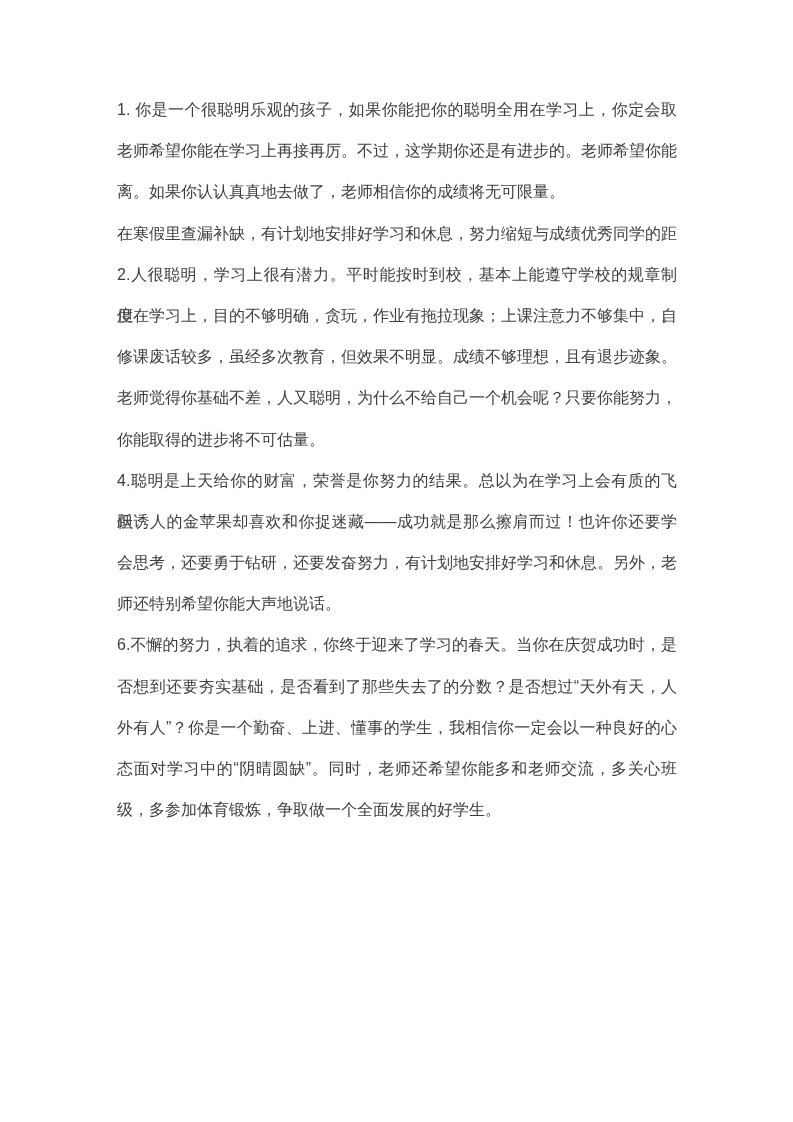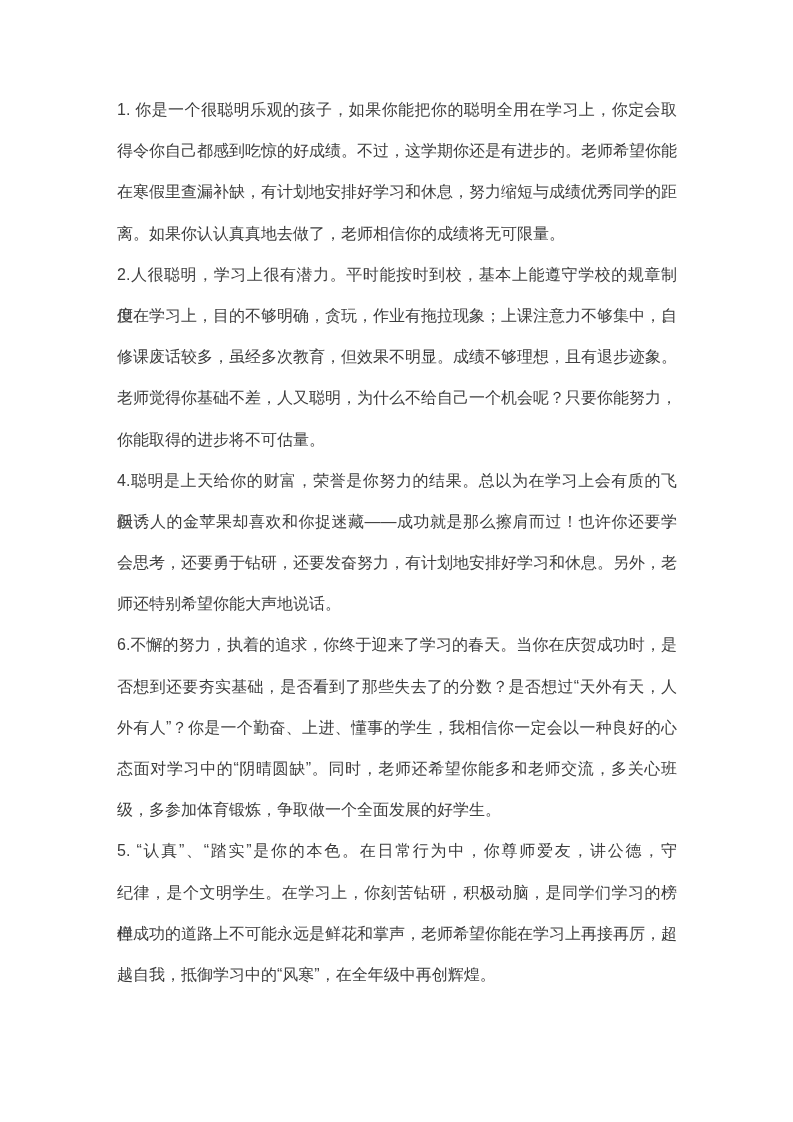--- a/index.html
+++ b/index.html
@@ -35,23 +35,23 @@
     text-align-last: left;
   }
 </style>
 </head>
 <body>
 
 <div class="page">
   <div class="text-block">
       <div class="paragraph">
         <div class="line">1. 你是一个很聪明乐观的孩子，如果你能把你的聪明全用在学习上，你定会取</div>
-        <div class="line">得令你自己都感到吃惊的好成绩。不过，这学期你还是有进步的。老师希望你能</div>
+        <div class="line">老师希望你能在学习上再接再厉。不过，这学期你还是有进步的。老师希望你能</div>
+        <div class="line line-final">离。如果你认认真真地去做了，老师相信你的成绩将无可限量。</div>
         <div class="line">在寒假里查漏补缺，有计划地安排好学习和休息，努力缩短与成绩优秀同学的距</div>
-        <div class="line line-final">离。如果你认认真真地去做了，老师相信你的成绩将无可限量。</div>
       </div>
       <div class="paragraph">
         <div class="line">2.人很聪明，学习上很有潜力。平时能按时到校，基本上能遵守学校的规章制度。</div>
         <div class="line">但在学习上，目的不够明确，贪玩，作业有拖拉现象；上课注意力不够集中，自</div>
         <div class="line">修课废话较多，虽经多次教育，但效果不明显。成绩不够理想，且有退步迹象。</div>
         <div class="line">老师觉得你基础不差，人又聪明，为什么不给自己一个机会呢？只要你能努力，</div>
         <div class="line line-final">你能取得的进步将不可估量。</div>
       </div>
       <div class="paragraph">
         <div class="line">4.聪明是上天给你的财富，荣誉是你努力的结果。总以为在学习上会有质的飞跃，</div>
@@ -59,20 +59,14 @@
         <div class="line">会思考，还要勇于钻研，还要发奋努力，有计划地安排好学习和休息。另外，老</div>
         <div class="line line-final">师还特别希望你能大声地说话。</div>
       </div>
       <div class="paragraph">
         <div class="line">6.不懈的努力，执着的追求，你终于迎来了学习的春天。当你在庆贺成功时，是</div>
         <div class="line">否想到还要夯实基础，是否看到了那些失去了的分数？是否想过“天外有天，人</div>
         <div class="line">外有人”？你是一个勤奋、上进、懂事的学生，我相信你一定会以一种良好的心</div>
         <div class="line">态面对学习中的“阴晴圆缺”。同时，老师还希望你能多和老师交流，多关心班</div>
         <div class="line line-final">级，多参加体育锻炼，争取做一个全面发展的好学生。</div>
       </div>
-      <div class="paragraph">
-        <div class="line">5. “认真”、“踏实”是你的本色。在日常行为中，你尊师爱友，讲公德，守</div>
-        <div class="line">纪律，是个文明学生。在学习上，你刻苦钻研，积极动脑，是同学们学习的榜样。</div>
-        <div class="line">但成功的道路上不可能永远是鲜花和掌声，老师希望你能在学习上再接再厉，超</div>
-        <div class="line line-final">越自我，抵御学习中的“风寒”，在全年级中再创辉煌。</div>
-      </div>
     </div>
 </div>
 
 </body></html>

